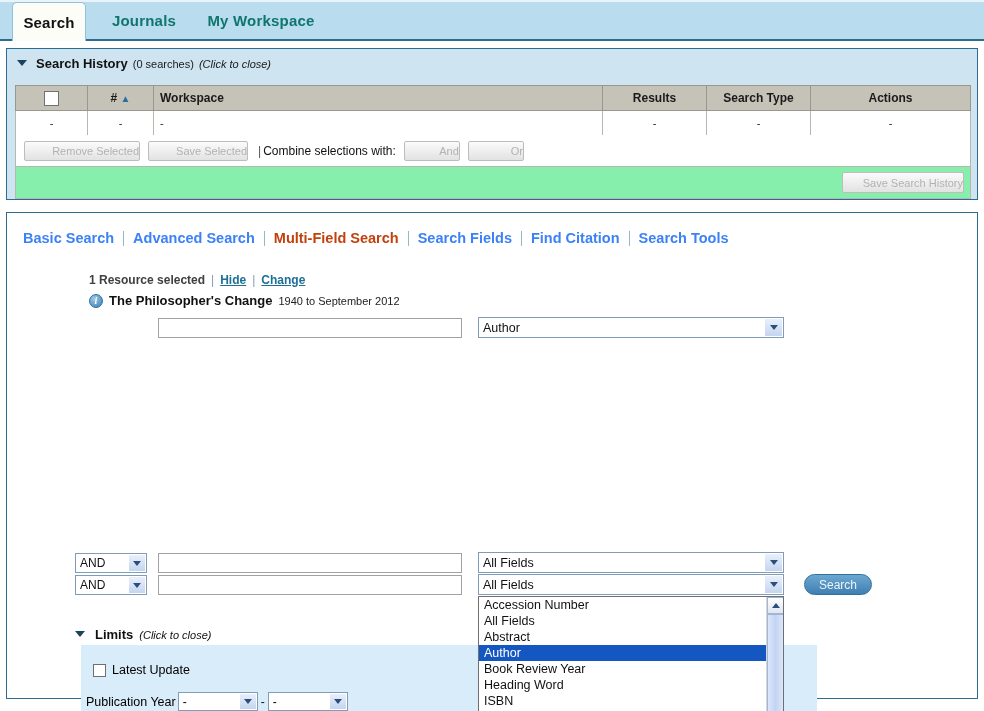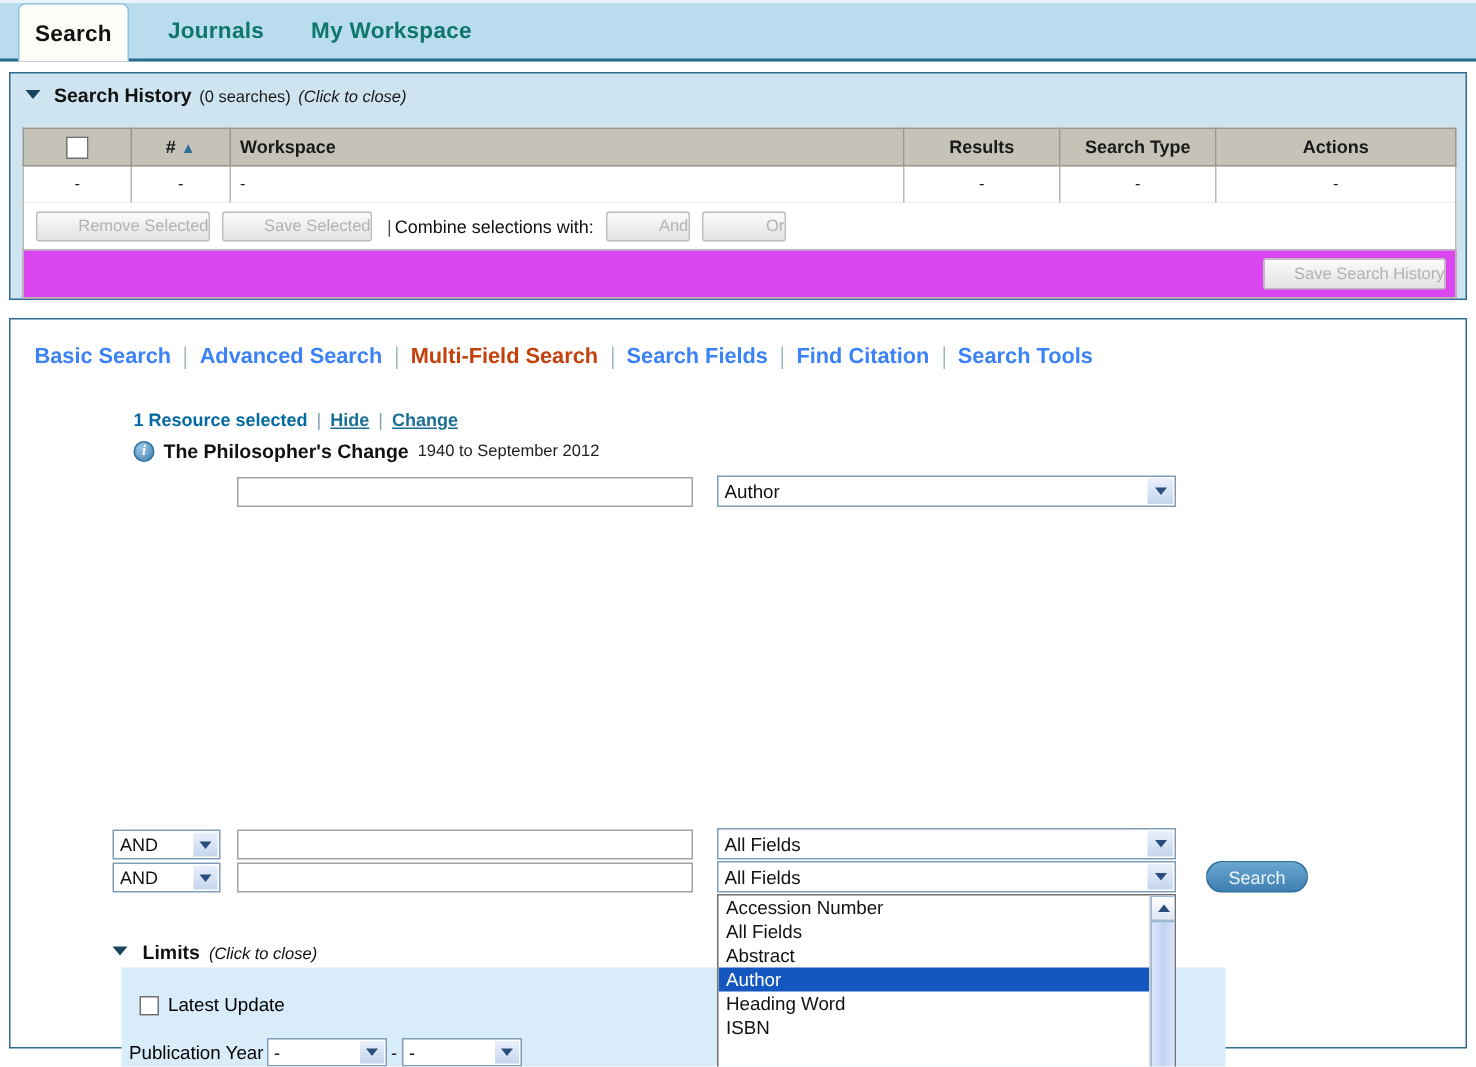--- a/index.html
+++ b/index.html
@@ -112,21 +112,21 @@
   .gbtn.dark { color:#333; border-color:#9a9a9a; cursor:pointer; }
   #btn-remove-selected { width: 116px; }
   #btn-save-selected { width: 100px; }
   .combine-label { font-size: 12px; color:#111; margin-left: 2px; }
   .divider-pipe { color:#555; margin-right:2px; }
   #btn-and { width: 56px; }
   #btn-or { width: 56px; }
 
   .sh-footer {
     position: absolute; left: 8px; top: 118px; width: 956px; height: 32px;
-    background: #d946ef; border: 1px solid #b9b6ad; border-top: none;
+    background: #86efac; border: 1px solid #b9b6ad; border-top: none;
   }
   #btn-save-history {
     position: absolute; right: 6px; top: 5px; width: 122px; height: 21px;
   }
 
   
   .main-panel {
     position: absolute; left: 6px; top: 212px; width: 972px; height: 487px;
     background: #ffffff; border: 1px solid #2b6c8f;
   }
@@ -137,21 +137,21 @@
   .navlink { color: #3b82f6; padding: 0 9px; cursor: pointer; }
   .navlink:first-child { padding-left: 0; }
   .navlink.current { color: #c2410c; cursor: default; }
   .navsep { width: 1px; height: 15px; background: #9ab7c6; }
 
   .res-row {
     position: absolute; left: 82px; top: 60px;
     font-size: 12px; font-weight: bold; color: #1c6f96;
     display: flex; align-items: center; gap: 6px;
   }
-  .res-row .plain { color: #0369a1; font-weight: bold; }
+  .res-row .plain { color: #404040; font-weight: bold; }
   .res-row a { color:#1c6f96; text-decoration: underline; cursor: pointer; }
   .res-sep { color: #7e9fb0; font-weight: normal; }
 
   .db-row {
     position: absolute; left: 82px; top: 80px;
     display: flex; align-items: center; gap: 6px;
   }
   .info-icon {
     width: 14px; height: 14px; border-radius: 50%;
     background: radial-gradient(circle at 35% 30%, #9cc9e8, #3d7fae);
@@ -464,20 +464,21 @@
       </div>
 
     </div>
 
     <div class="dropdown-open">
       <div class="dd-list" id="dd-list">
           <div class="dd-item">Accession Number</div>
           <div class="dd-item">All Fields</div>
           <div class="dd-item">Abstract</div>
           <div class="dd-item sel">Author</div>
+          <div class="dd-item">Book Review Year</div>
           <div class="dd-item">Heading Word</div>
           <div class="dd-item">ISBN</div>
         </div>
       <div class="dd-scroll">
         <div class="dd-arrow-btn top">
             <span class="arrow-up-s"></span>
           </div>
         <div class="dd-thumb"></div>
 
       </div>

